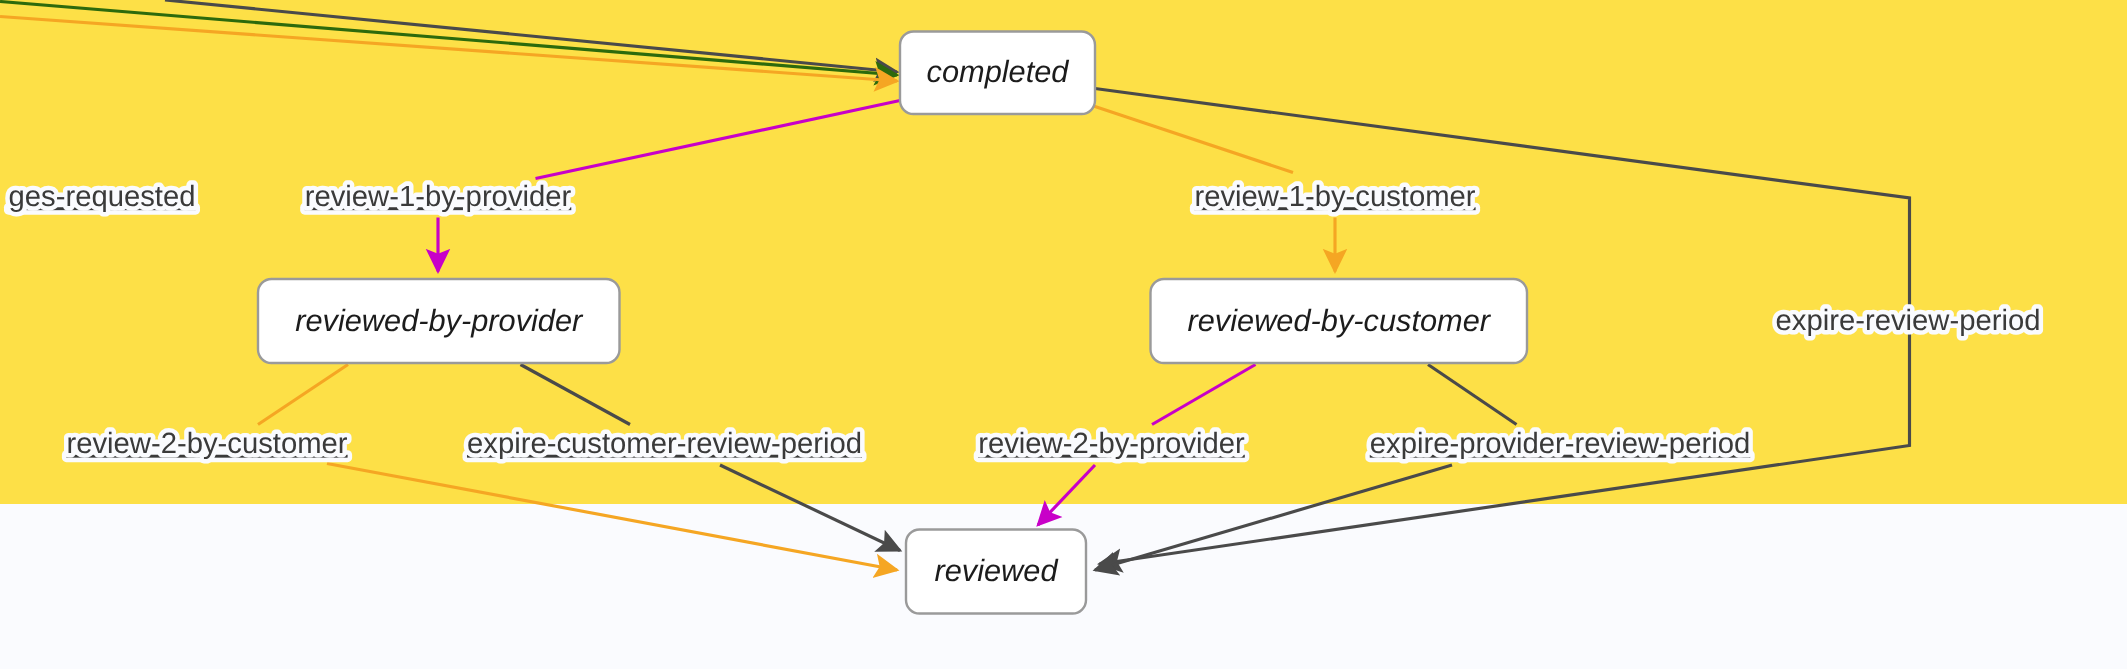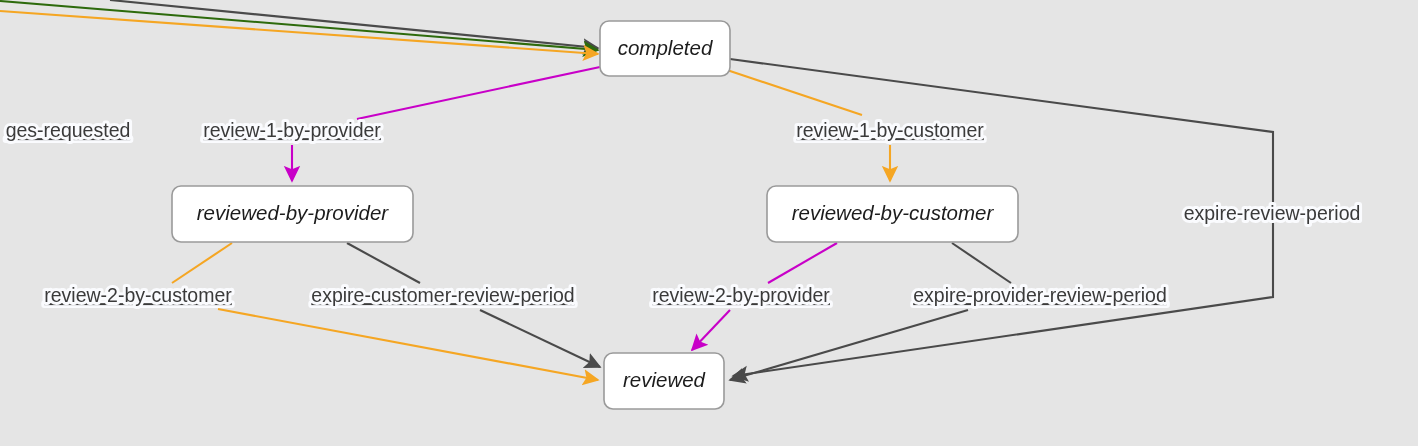--- a/index.html
+++ b/index.html
@@ -10,22 +10,22 @@
   }
   body {
     width: 1418px;
     height: 446px;
     overflow: hidden;
     font-family: "Liberation Sans", sans-serif;
   }
   #diagram-root {
     position: relative;
     width: 1418px;
-    height: 446px;
-    background: #e5e5e5;
+    height: 336px;
+    background: #fde047;
   }
   svg#graph {
     position: absolute;
     top: 0; left: 0;
     width: 1418px;
     height: 446px;
     display: block;
   }
   .edge-path {
     fill: none;

